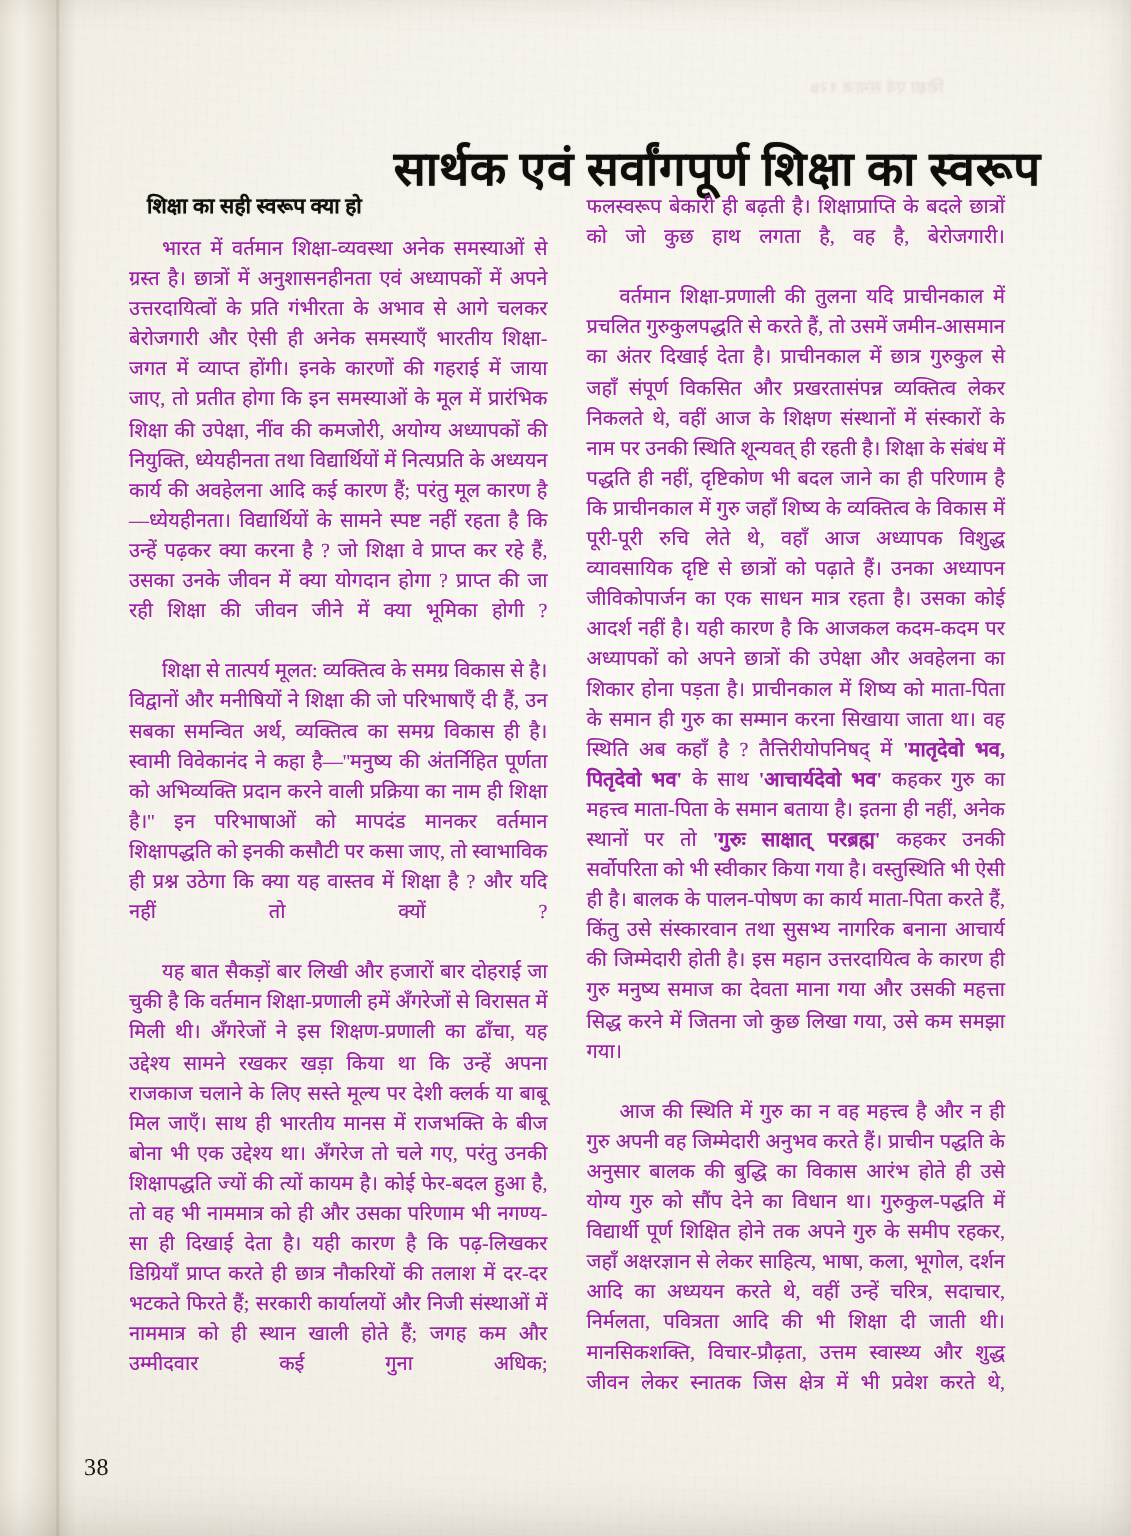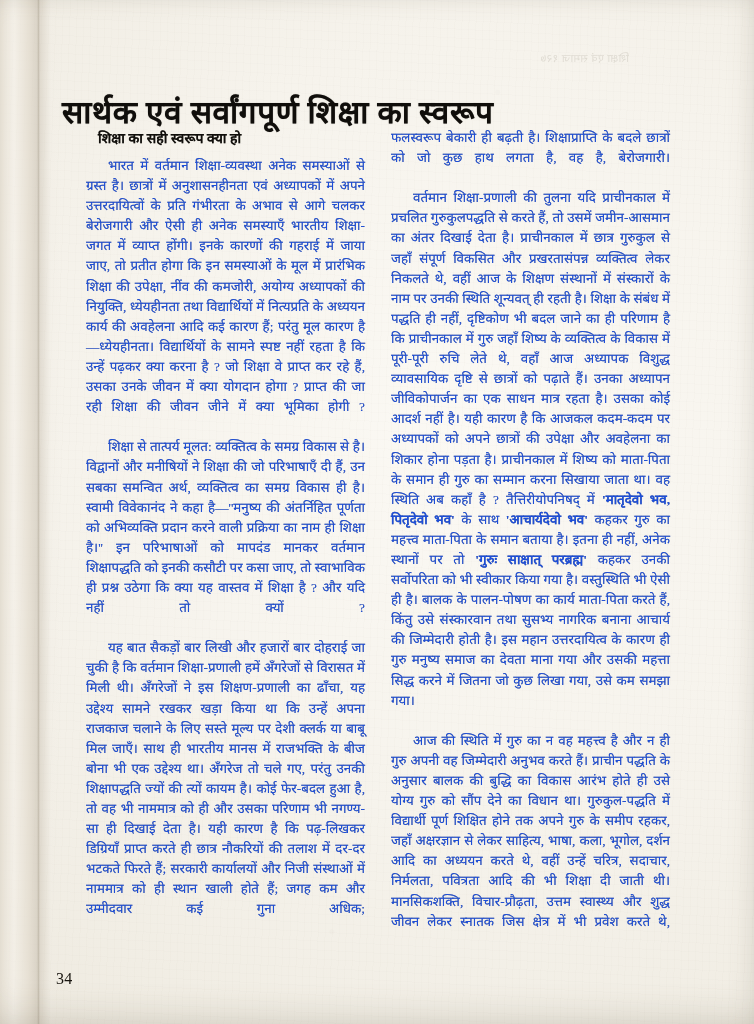--- a/index.html
+++ b/index.html
@@ -96,21 +96,21 @@
   .content {
     position: absolute;
     inset: 0;
   }
 
   .doc-title {
     position: absolute;
     left: 62px;
     top: 74px;
     width: 632px;
-    text-align: left;
+    text-align: right;
     font-family: "Liberation Serif", "DejaVu Serif", serif;
     font-weight: 700;
     font-size: 31.5px;
     line-height: 1.16;
     letter-spacing: .6px;
     color: #100e0b;
     text-shadow: 0 0 .7px rgba(20,16,10,.55);
   }
 
   .columns {
@@ -139,21 +139,21 @@
 
   p.para {
     margin: 0;
     text-align: justify;
     text-justify: inter-word;
     font-size: 13.35px;
     line-height: 20.1px;
     text-indent: 22px;
     letter-spacing: .02px;
     word-spacing: .2px;
-    color: #1d4ed8;
+    color: #a21caf;
     text-shadow: 0 0 .4px rgba(24,20,14,.42);
   }
   p.para + p.para { margin-top: 0; }
   p.para b { font-weight: 700; }
 
   .page-number {
     position: absolute;
     left: 56px;
     bottom: 36px;
     font-size: 16px;
@@ -199,18 +199,18 @@
       <div class="col">
         <div id="right-paras">
             <p class="para" style="text-indent: 0px;"><span>फलस्वरूप बेकारी ही बढ़ती है। शिक्षाप्राप्ति के बदले छात्रों को जो कुछ हाथ लगता है, वह है, बेरोजगारी।</span></p>
             <p class="para"><span>वर्तमान शिक्षा-प्रणाली की तुलना यदि प्राचीनकाल में प्रचलित गुरुकुलपद्धति से करते हैं, तो उसमें जमीन-आसमान का अंतर दिखाई देता है। प्राचीनकाल में छात्र गुरुकुल से जहाँ संपूर्ण विकसित और प्रखरतासंपन्न व्यक्तित्व लेकर निकलते थे, वहीं आज के शिक्षण संस्थानों में संस्कारों के नाम पर उनकी स्थिति शून्यवत् ही रहती है। शिक्षा के संबंध में पद्धति ही नहीं, दृष्टिकोण भी बदल जाने का ही परिणाम है कि प्राचीनकाल में गुरु जहाँ शिष्य के व्यक्तित्व के विकास में पूरी-पूरी रुचि लेते थे, वहाँ आज अध्यापक विशुद्ध व्यावसायिक दृष्टि से छात्रों को पढ़ाते हैं। उनका अध्यापन जीविकोपार्जन का एक साधन मात्र रहता है। उसका कोई आदर्श नहीं है। यही कारण है कि आजकल कदम-कदम पर अध्यापकों को अपने छात्रों की उपेक्षा और अवहेलना का शिकार होना पड़ता है। प्राचीनकाल में शिष्य को माता-पिता के समान ही गुरु का सम्मान करना सिखाया जाता था। वह स्थिति अब कहाँ है ? तैत्तिरीयोपनिषद् में </span><b>'मातृदेवो भव, पितृदेवो भव'</b><span> के साथ </span><b>'आचार्यदेवो भव'</b><span> कहकर गुरु का महत्त्व माता-पिता के समान बताया है। इतना ही नहीं, अनेक स्थानों पर तो </span><b>'गुरुः साक्षात् परब्रह्म'</b><span> कहकर उनकी सर्वोपरिता को भी स्वीकार किया गया है। वस्तुस्थिति भी ऐसी ही है। बालक के पालन-पोषण का कार्य माता-पिता करते हैं, किंतु उसे संस्कारवान तथा सुसभ्य नागरिक बनाना आचार्य की जिम्मेदारी होती है। इस महान उत्तरदायित्व के कारण ही गुरु मनुष्य समाज का देवता माना गया और उसकी महत्ता सिद्ध करने में जितना जो कुछ लिखा गया, उसे कम समझा गया।</span></p>
             <p class="para"><span>आज की स्थिति में गुरु का न वह महत्त्व है और न ही गुरु अपनी वह जिम्मेदारी अनुभव करते हैं। प्राचीन पद्धति के अनुसार बालक की बुद्धि का विकास आरंभ होते ही उसे योग्य गुरु को सौंप देने का विधान था। गुरुकुल-पद्धति में विद्यार्थी पूर्ण शिक्षित होने तक अपने गुरु के समीप रहकर, जहाँ अक्षरज्ञान से लेकर साहित्य, भाषा, कला, भूगोल, दर्शन आदि का अध्ययन करते थे, वहीं उन्हें चरित्र, सदाचार, निर्मलता, पवित्रता आदि की भी शिक्षा दी जाती थी। मानसिकशक्ति, विचार-प्रौढ़ता, उत्तम स्वास्थ्य और शुद्ध जीवन लेकर स्नातक जिस क्षेत्र में भी प्रवेश करते थे,</span></p>
           </div>
       </div>
 
     </div>
 
-    <div class="page-number">34</div>
+    <div class="page-number">38</div>
 
   </div>
 
   <div class="edge-shade"></div>
 </div>
 
 </body></html>

